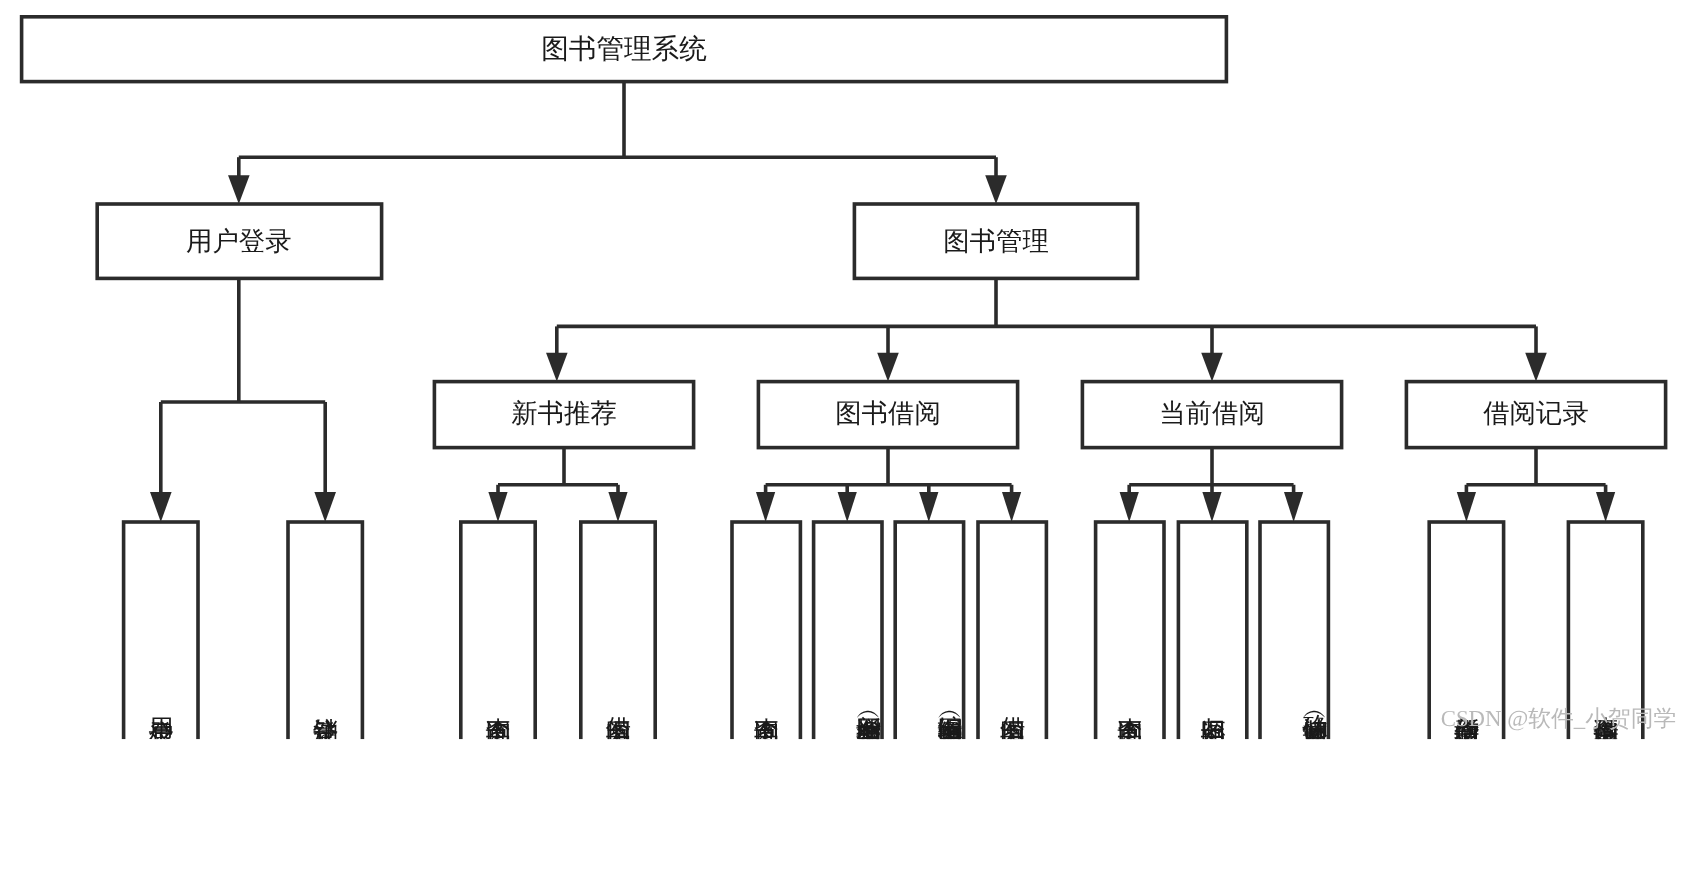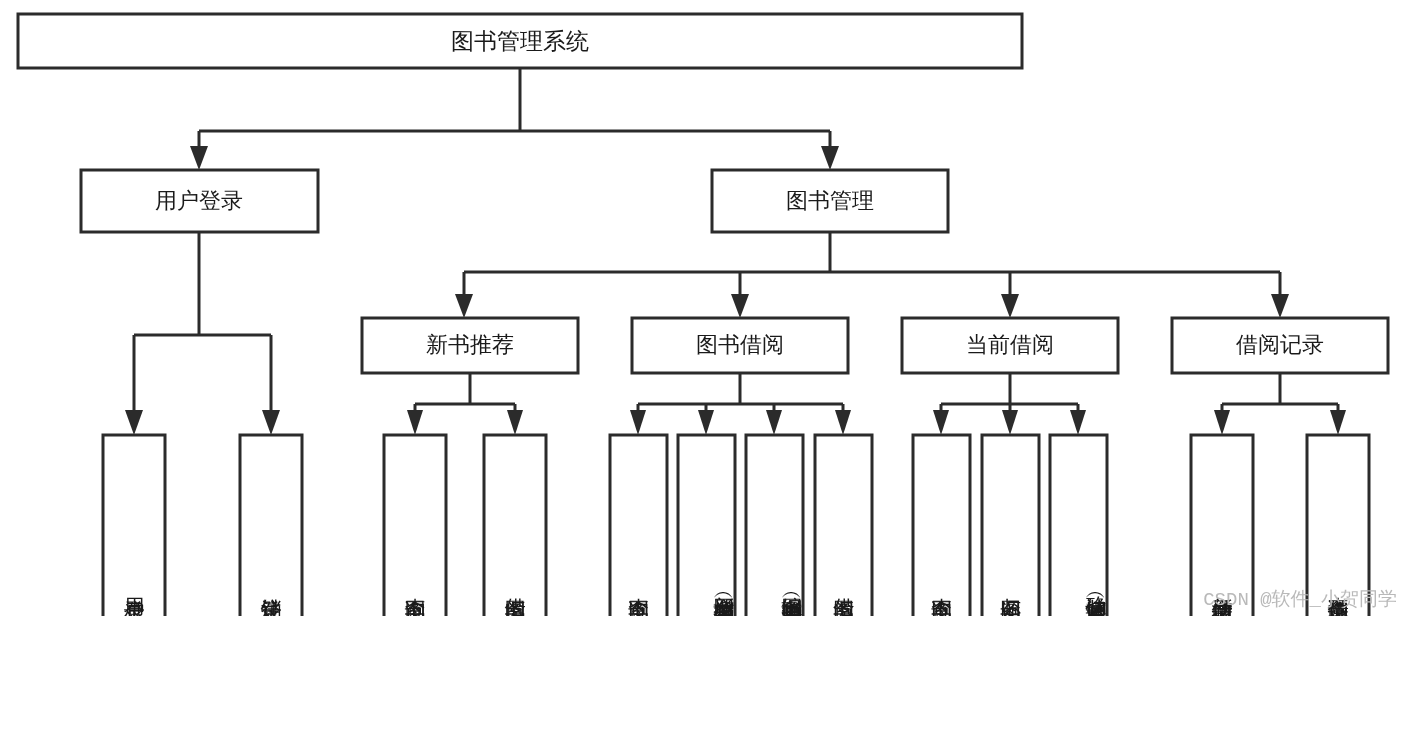--- a/index.html
+++ b/index.html
@@ -70,21 +70,21 @@
     pointer-events: none;
     user-select: none;
   }
   .leaf-label.centered {
     align-items: center;
   }
   .watermark {
     position: absolute;
     right: 8px;
     bottom: 4px;
-    font-family: Liberation Mono, monospace;
+    font-family: Liberation Serif, serif;
     font-size: 19px;
     color: #b9b9b9;
     white-space: nowrap;
     user-select: none;
     pointer-events: none;
   }
 </style>
 </head>
 <body>
 

